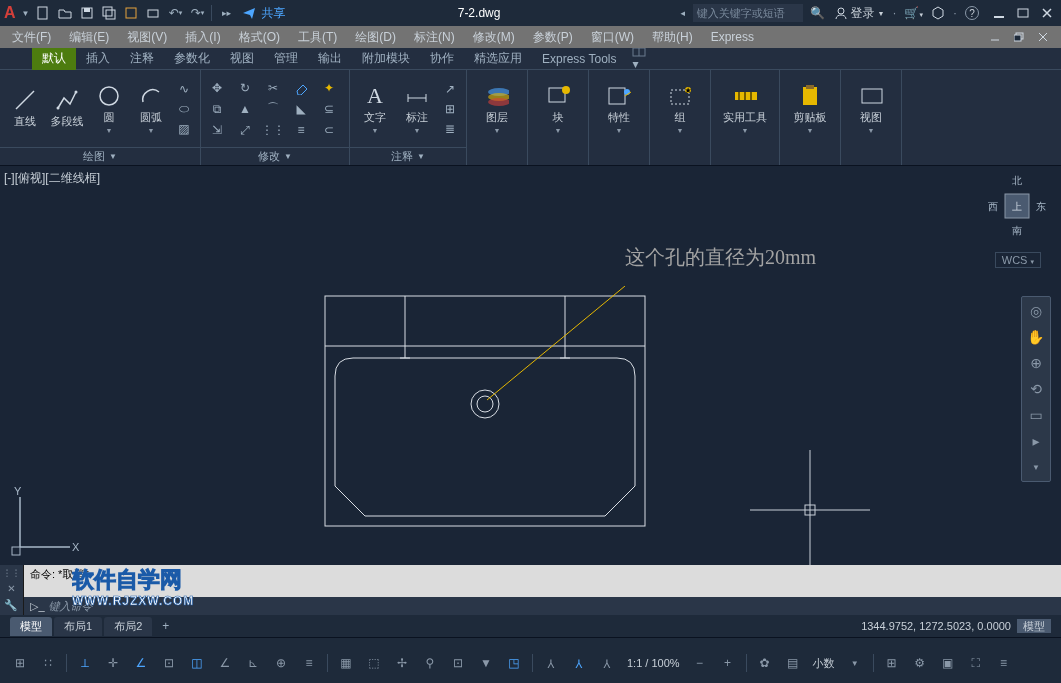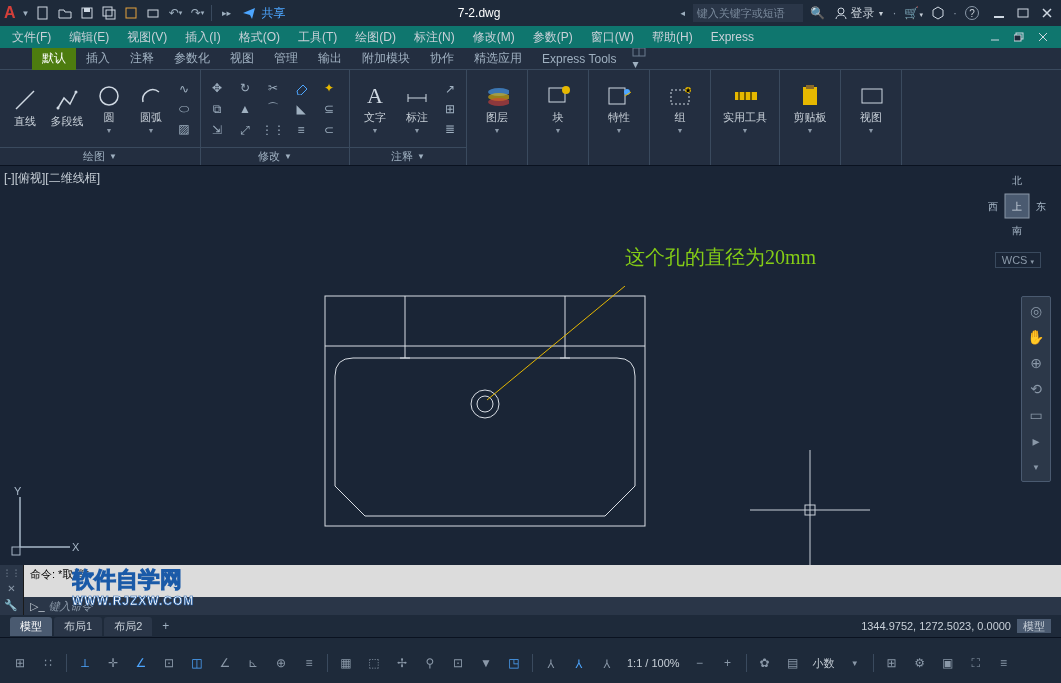--- a/index.html
+++ b/index.html
@@ -9,21 +9,21 @@
 .qat { display: flex; gap: 2px; align-items: center; }
 .qat-btn { width: 20px; height: 20px; display: flex; align-items: center; justify-content: center; cursor: pointer; color: #9fb0c0; }
 .qat-sep { width: 1px; height: 16px; background: #3a4a5e; margin: 0 2px; }
 .share { color: #4da6ff; margin-left: 6px; display: flex; align-items: center; gap: 5px; }
 .title-center { flex: 1; text-align: center; color: #ffffff; }
 .search-box { background: #2a3648; width: 110px; height: 18px; padding: 0 4px; color: #7a8a9c; font-size: 11px; display: flex; align-items: center; }
 .title-right { display: flex; align-items: center; gap: 8px; margin-left: 8px; }
 .win-controls { display: flex; gap: 4px; margin-left: 10px; }
 .win-btn { width: 20px; height: 16px; display: flex; align-items: center; justify-content: center; cursor: pointer; }
 
-.menubar { height: 22px; background: #0f766e; display: flex; align-items: center; padding: 0 4px; gap: 2px; position: relative; }
+.menubar { height: 22px; background: #737373; display: flex; align-items: center; padding: 0 4px; gap: 2px; position: relative; }
 .menu-item { padding: 2px 8px; cursor: pointer; color: #c8d0d8; }
 .menubar-right { position: absolute; right: 8px; display: flex; gap: 4px; }
 
 .tabbar { height: 22px; background: #232e40; display: flex; align-items: center; padding: 0; border-bottom: 1px solid #3a4a5e; }
 .tab { padding: 3px 10px; cursor: pointer; color: #9fb0c0; font-size: 12px; }
 .tab.active { background: #4d7c0f; color: #fff; margin-left: 32px; }
 
 .ribbon { height: 96px; background: #232e40; display: flex; border-bottom: 1px solid #0a1220; }
 .ribbon-panel { border-right: 1px solid #3a4a5e; display: flex; flex-direction: column; position: relative; }
 .ribbon-body { flex: 1; display: flex; align-items: center; padding: 4px 6px; gap: 4px; }
@@ -38,21 +38,21 @@
 .panel-wide .big-btn { width: 48px; }
 
 .canvas-area { position: absolute; top: 166px; left: 0; right: 0; bottom: 118px; background: #1a2536; }
 .viewport-label { position: absolute; top: 4px; left: 4px; color: #c8d0d8; font-size: 12px; }
 .viewcube { position: absolute; top: 6px; right: 14px; width: 62px; height: 82px; }
 .wcs-label { position: absolute; top: 86px; right: 20px; color: #8a98a8; font-size: 11px; border: 1px solid #3a4a5e; padding: 1px 6px; }
 .navbar { position: absolute; top: 130px; right: 10px; width: 30px; background: rgba(60,72,90,0.55); border: 1px solid #4a5a70; border-radius: 2px; display: flex; flex-direction: column; align-items: center; padding: 4px 0; gap: 6px; }
 .navbar div { width: 20px; height: 20px; display: flex; align-items: center; justify-content: center; color: #8a98a8; font-size: 14px; cursor: pointer; }
 .ucs-icon { position: absolute; bottom: 8px; left: 10px; }
 .crosshair { position: absolute; top: 284px; left: 750px; pointer-events: none; }
-.annotation { position: absolute; top: 78px; left: 625px; color: #84cc16; font-size: 20px; font-family: SimSun, serif; }
+.annotation { position: absolute; top: 78px; left: 625px; color: #a3a3a3; font-size: 20px; font-family: SimSun, serif; }
 .drawing { position: absolute; top: 120px; left: 315px; }
 
 .cmdline-area { position: absolute; bottom: 68px; left: 0; right: 0; height: 50px; background: #3a3a3a; display: flex; }
 .cmd-left { width: 24px; background: #2a3648; display: flex; flex-direction: column; justify-content: space-around; align-items: center; border-right: 1px solid #1a1a1a; }
 .cmd-body { flex: 1; display: flex; flex-direction: column; }
 .cmd-hist { flex: 1; background: #dcdcdc; color: #000; font-size: 11px; padding: 2px 6px; font-family: SimSun, monospace; line-height: 14px; }
 .cmd-input { height: 18px; background: #2a3648; color: #8a98a8; font-size: 11px; padding: 0 6px; display: flex; align-items: center; font-style: italic; }
 .cmd-input .caret { color: #c8d0d8; margin-right: 4px; font-style: normal; }
 .watermark { position: absolute; bottom: 74px; left: 72px; pointer-events: none; }
 

